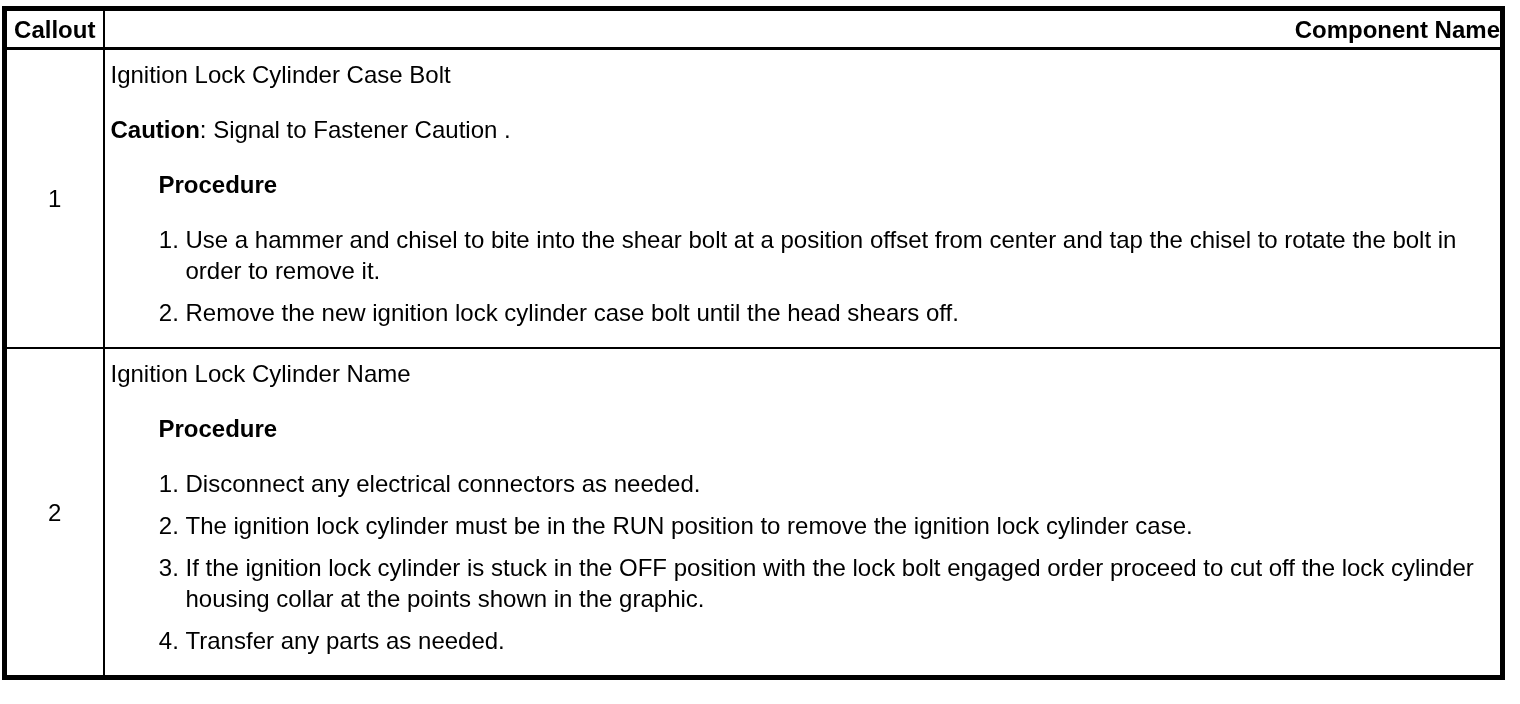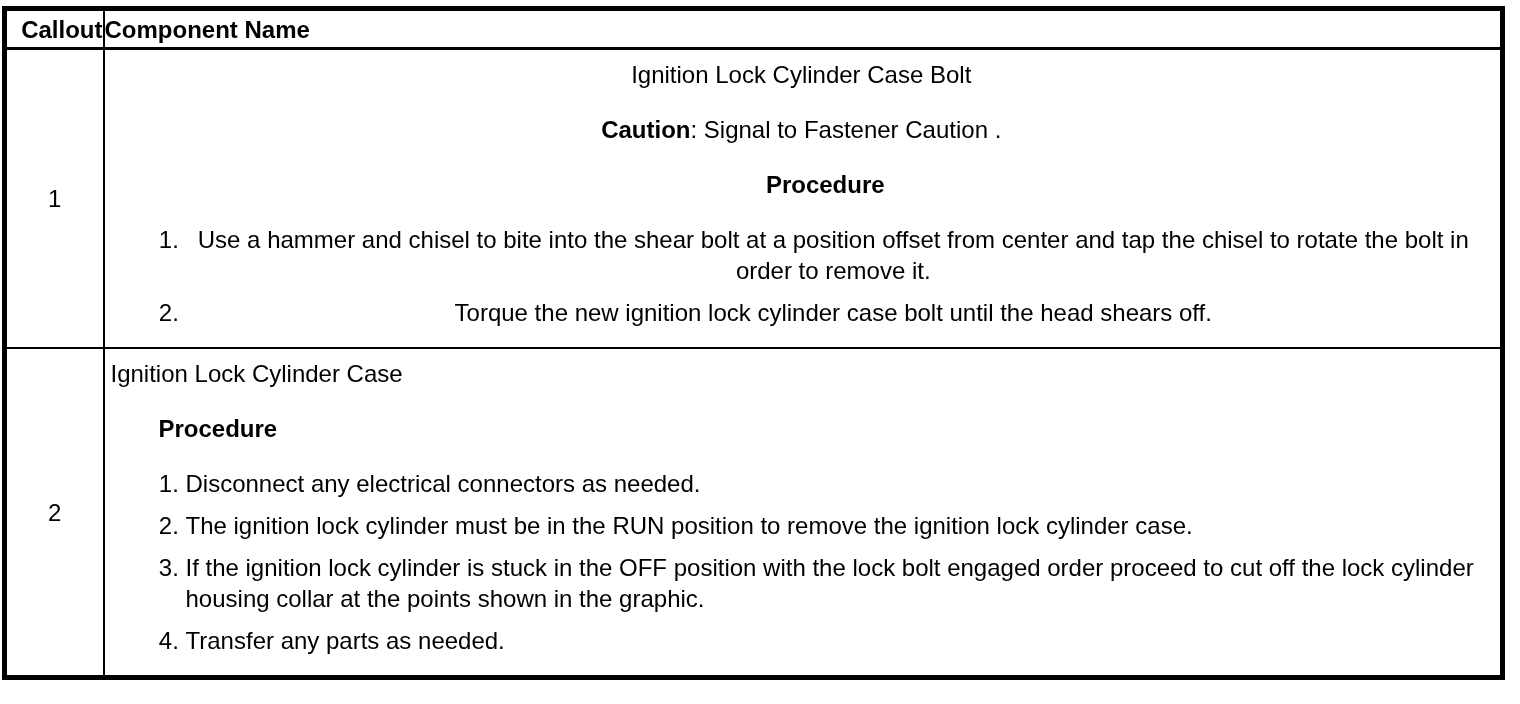--- a/index.html
+++ b/index.html
@@ -36,36 +36,36 @@
     overflow: hidden;
   }
   tr.header-row th {
     height: 36px;
     border-bottom: 3px solid #000000;
     font-weight: bold;
     padding: 0;
     vertical-align: middle;
   }
   th.th-callout {
-    text-align: right;
+    text-align: center;
     padding-left: 8px;
   }
   th.th-component {
-    text-align: left;
+    text-align: right;
   }
   td.prelim-cell {
     height: 95px;
     padding: 9px 8px 8px 8px;
   }
   .prelim-title {
     font-weight: bold;
     margin: 0 0 24px 0;
   }
   .prelim-body { margin: 0; }
-  tr.row-1 td { height: 266px; text-align: center; }
+  tr.row-1 td { height: 266px; }
   tr.row-2 td { height: 276px; }
   td.td-callout {
     text-align: center;
     vertical-align: middle;
     padding: 0;
   }
   td.td-content {
     padding: 9px 8px 8px 6px;
   }
   .comp-name { margin: 0 0 24px 0; }
@@ -102,29 +102,29 @@
 
 
     <tr class="row-1">
       <td class="td-callout">1</td>
       <td class="td-content">
         <p class="comp-name">Ignition Lock Cylinder Case Bolt</p>
         <p class="caution"><span class="caution-label">Caution</span><span>: Signal to Fastener Caution .</span></p>
         <p class="proc-heading">Procedure</p>
         <ol class="steps">
           <li>Use a hammer and chisel to bite into the shear bolt at a position offset from center and tap the chisel to rotate the bolt in order to remove it.</li>
-          <li>Torque the new ignition lock cylinder case bolt until the head shears off.</li>
+          <li>Remove the new ignition lock cylinder case bolt until the head shears off.</li>
         </ol>
       </td>
     </tr>
 
     <tr class="row-2">
       <td class="td-callout">2</td>
       <td class="td-content">
-        <p class="comp-name">Ignition Lock Cylinder Case</p>
+        <p class="comp-name">Ignition Lock Cylinder Name</p>
         <p class="proc-heading">Procedure</p>
         <ol class="steps">
           <li>Disconnect any electrical connectors as needed.</li>
           <li>The ignition lock cylinder must be in the RUN position to remove the ignition lock cylinder case.</li>
           <li>If the ignition lock cylinder is stuck in the OFF position with the lock bolt engaged order proceed to cut off the lock cylinder housing collar at the points shown in the graphic.</li>
           <li>Transfer any parts as needed.</li>
         </ol>
       </td>
     </tr>
   </tbody>

